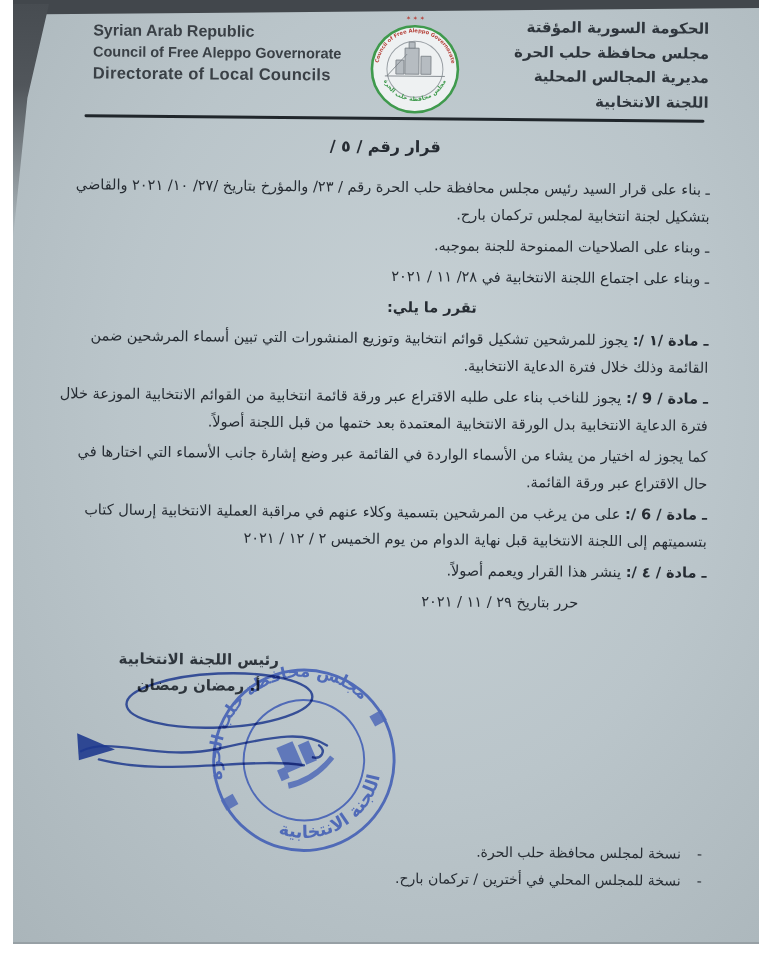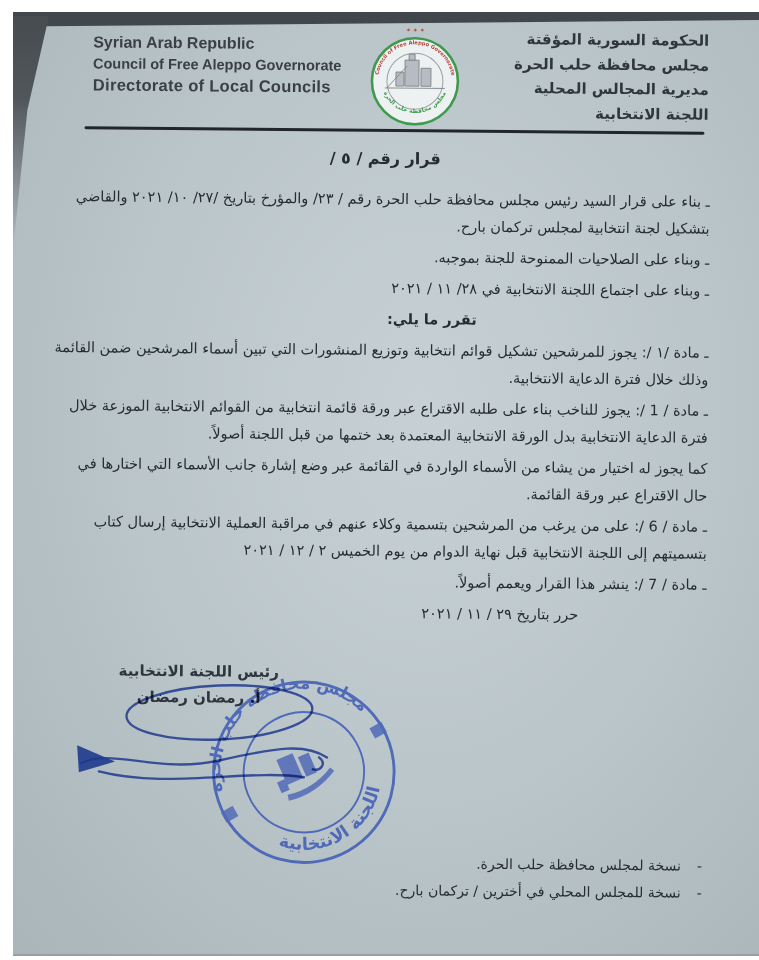--- a/index.html
+++ b/index.html
@@ -3,21 +3,21 @@
 <meta charset="utf-8">
 <style>
   html,body{margin:0;padding:0}
   body{
     width:759px;height:960px;position:relative;overflow:hidden;
     background:#ffffff;
     font-family:"DejaVu Sans",sans-serif;
   }
   
   .photo{
-    position:absolute;left:13px;top:12px;width:746px;height:942px;overflow:hidden;
+    position:absolute;left:13px;top:0;width:746px;height:942px;overflow:hidden;
     background:radial-gradient(ellipse at 55% 42%, #c7d1d5 0%, #bac5ca 52%, #aab5ba 100%);
     border-bottom:2px solid #97a0a5;
   }
   .shadow-top{
     position:absolute;right:-4px;top:-27px;left:-14px;height:35px;
     background:#42474c;transform:rotate(-0.5deg);transform-origin:right top;
   }
   .shadow-wedge{
     position:absolute;left:0;top:4px;width:36px;height:235px;
     background:linear-gradient(to bottom,#474c51 0%,#51565b 35%,rgba(81,86,91,0) 100%);
@@ -43,21 +43,21 @@
   .divider{position:absolute;left:72px;top:117px;width:620px;height:3px;background:#20262b;border-radius:2px}
   .title{
     position:absolute;left:0;right:0;top:137px;text-align:center;direction:rtl;
     font-weight:bold;font-size:16px;color:#262c33;
   }
   .body{
     position:absolute;top:174px;right:48px;left:44px;direction:rtl;text-align:right;
     font-size:14.5px;line-height:27px;color:#262c33;
   }
   .body p{margin:0 0 4px 0}
-  .b{font-weight:normal}
+  .b{font-weight:bold}
   .decision{font-weight:bold;text-align:center;margin-left:100px !important}
   .date-line{margin-right:128px !important}
   
   .sig{
     position:absolute;left:86px;top:648px;width:210px;text-align:center;direction:rtl;
     font-weight:bold;font-size:15px;line-height:26px;color:#2e353c;
   }
   .sig-scribble{position:absolute;left:60px;top:662px;width:290px;height:135px;mix-blend-mode:multiply}
   .stamp{position:absolute;left:200px;top:664px;width:194px;height:194px;opacity:.85;mix-blend-mode:multiply}
   
@@ -118,24 +118,24 @@
     <div class="divider"></div>
 
     <div class="title">قرار رقم / ٥ /</div>
 
     <div class="body">
       <p>ـ بناء على قرار السيد رئيس مجلس محافظة حلب الحرة رقم / ٢٣/ والمؤرخ بتاريخ /٢٧/ ١٠/ ٢٠٢١ والقاضي بتشكيل لجنة انتخابية لمجلس تركمان بارح.</p>
       <p>ـ وبناء على الصلاحيات الممنوحة للجنة بموجبه.</p>
       <p>ـ وبناء على اجتماع اللجنة الانتخابية في ٢٨/ ١١ / ٢٠٢١</p>
       <p class="decision">تقرر ما يلي:</p>
       <p><span class="b">ـ مادة /١ /:</span><span> يجوز للمرشحين تشكيل قوائم انتخابية وتوزيع المنشورات التي تبين أسماء المرشحين ضمن القائمة وذلك خلال فترة الدعاية الانتخابية.</span></p>
-      <p><span class="b">ـ مادة / 1 /:</span><span> يجوز للناخب بناء على طلبه الاقتراع عبر ورقة قائمة انتخابية من القوائم الانتخابية الموزعة خلال فترة الدعاية الانتخابية بدل الورقة الانتخابية المعتمدة بعد ختمها من قبل اللجنة أصولاً.</span></p>
+      <p><span class="b">ـ مادة / 9 /:</span><span> يجوز للناخب بناء على طلبه الاقتراع عبر ورقة قائمة انتخابية من القوائم الانتخابية الموزعة خلال فترة الدعاية الانتخابية بدل الورقة الانتخابية المعتمدة بعد ختمها من قبل اللجنة أصولاً.</span></p>
       <p><span>كما يجوز له اختيار من يشاء من الأسماء الواردة في القائمة عبر وضع إشارة جانب الأسماء التي اختارها في حال الاقتراع عبر ورقة القائمة.</span></p>
       <p><span class="b">ـ مادة / 6 /:</span><span> على من يرغب من المرشحين بتسمية وكلاء عنهم في مراقبة العملية الانتخابية إرسال كتاب بتسميتهم إلى اللجنة الانتخابية قبل نهاية الدوام من يوم الخميس ٢ / ١٢ / ٢٠٢١</span></p>
-      <p><span class="b">ـ مادة / 7 /:</span><span> ينشر هذا القرار ويعمم أصولاً.</span></p>
+      <p><span class="b">ـ مادة / ٤ /:</span><span> ينشر هذا القرار ويعمم أصولاً.</span></p>
       <p class="date-line">حرر بتاريخ ٢٩ / ١١ / ٢٠٢١</p>
     </div>
 
     <div class="sig">
       <div>رئيس اللجنة الانتخابية</div>
       <div>أ. رمضان رمضان</div>
     </div>
 
     <div class="sig-scribble">
       <svg width="290" height="135" viewBox="0 0 290 135" xmlns="http://www.w3.org/2000/svg">

